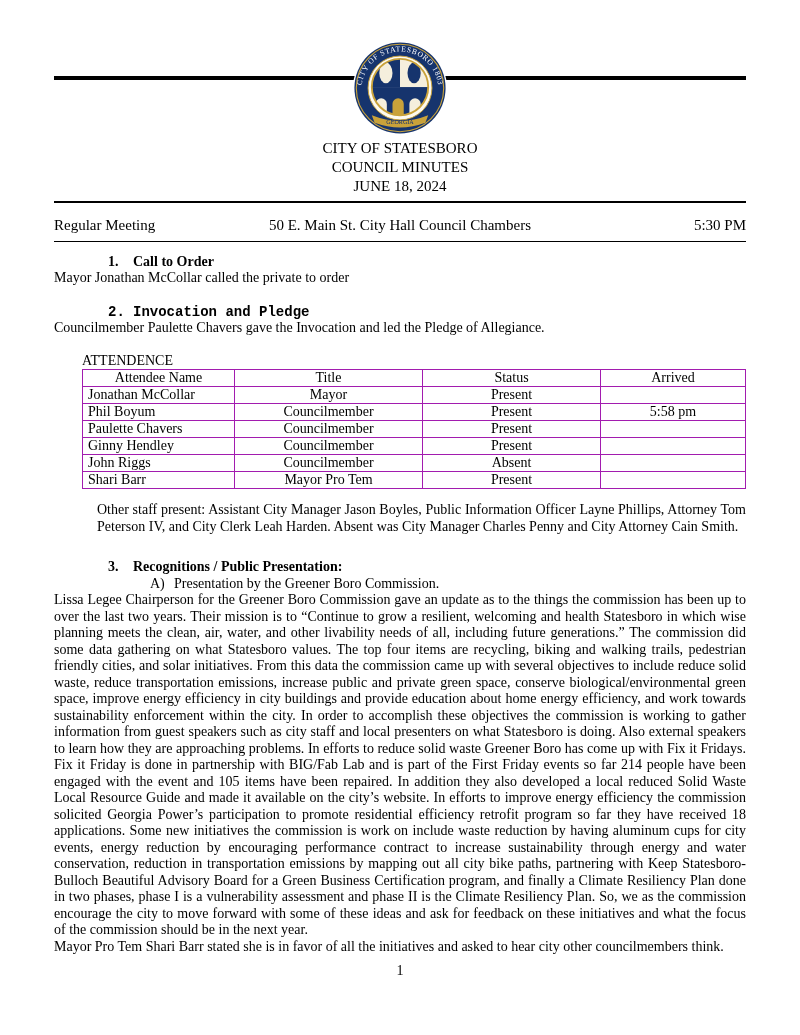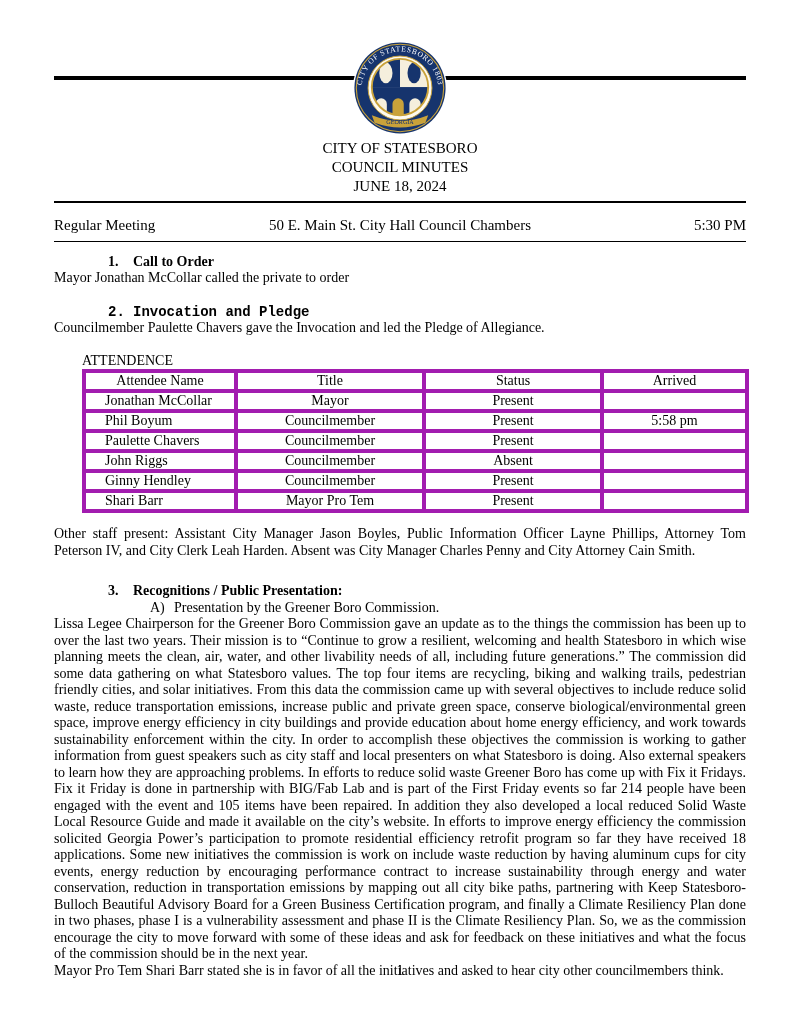--- a/index.html
+++ b/index.html
@@ -27,30 +27,30 @@
   .meeting-row .mi-right{justify-self:end;}
   
   p{margin:0;}
   .sec-head{font-weight:bold;margin-left:54px;margin-top:12px;}
   .sec-num{display:inline-block;min-width:25px;}
   .sub-head{font-weight:normal;margin-left:96px;}
   .sub-num{display:inline-block;min-width:24px;}
   .body-text{text-align:left;}
   .just{text-align:justify;}
   .gap17{margin-top:17px;font-family:Liberation Mono, monospace;}
-  .gap13{margin-top:13px;}
+  .gap13{margin-top:13px;margin-left:43px;}
   .gap24{margin-top:24px;}
   
   .att-label{margin-left:28px;margin-top:16px;}
   .att-table{border-collapse:collapse;margin-left:28px;width:663px;table-layout:fixed;}
   .att-table th,.att-table td{
-    border:4px solid #a21caf;font-weight:normal;text-align:center;
+    border:1px solid #a21caf;font-weight:normal;text-align:center;
     font-size:14px;line-height:15.5px;height:16px;padding:0 4px;overflow:hidden;white-space:nowrap;
   }
-  .att-table td.cell-left{text-align:left;padding-left:19px;}
+  .att-table td.cell-left{text-align:left;padding-left:5px;}
   
   .page-number{position:absolute;left:0;right:0;bottom:56px;text-align:center;font-size:14px;}
 </style>
 </head>
 <body>
 
 <div class="page">
 
   <div class="logo-band">
     <div class="thick-line"></div>
@@ -135,29 +135,29 @@
           <td>Present</td>
           <td>5:58 pm</td>
         </tr>
         <tr>
           <td class="cell-left">Paulette Chavers</td>
           <td>Councilmember</td>
           <td>Present</td>
           <td></td>
         </tr>
         <tr>
+          <td class="cell-left">Ginny Hendley</td>
+          <td>Councilmember</td>
+          <td>Present</td>
+          <td></td>
+        </tr>
+        <tr>
           <td class="cell-left">John Riggs</td>
           <td>Councilmember</td>
           <td>Absent</td>
-          <td></td>
-        </tr>
-        <tr>
-          <td class="cell-left">Ginny Hendley</td>
-          <td>Councilmember</td>
-          <td>Present</td>
           <td></td>
         </tr>
         <tr>
           <td class="cell-left">Shari Barr</td>
           <td>Mayor Pro Tem</td>
           <td>Present</td>
           <td></td>
         </tr>
       </tbody>
   </table>

